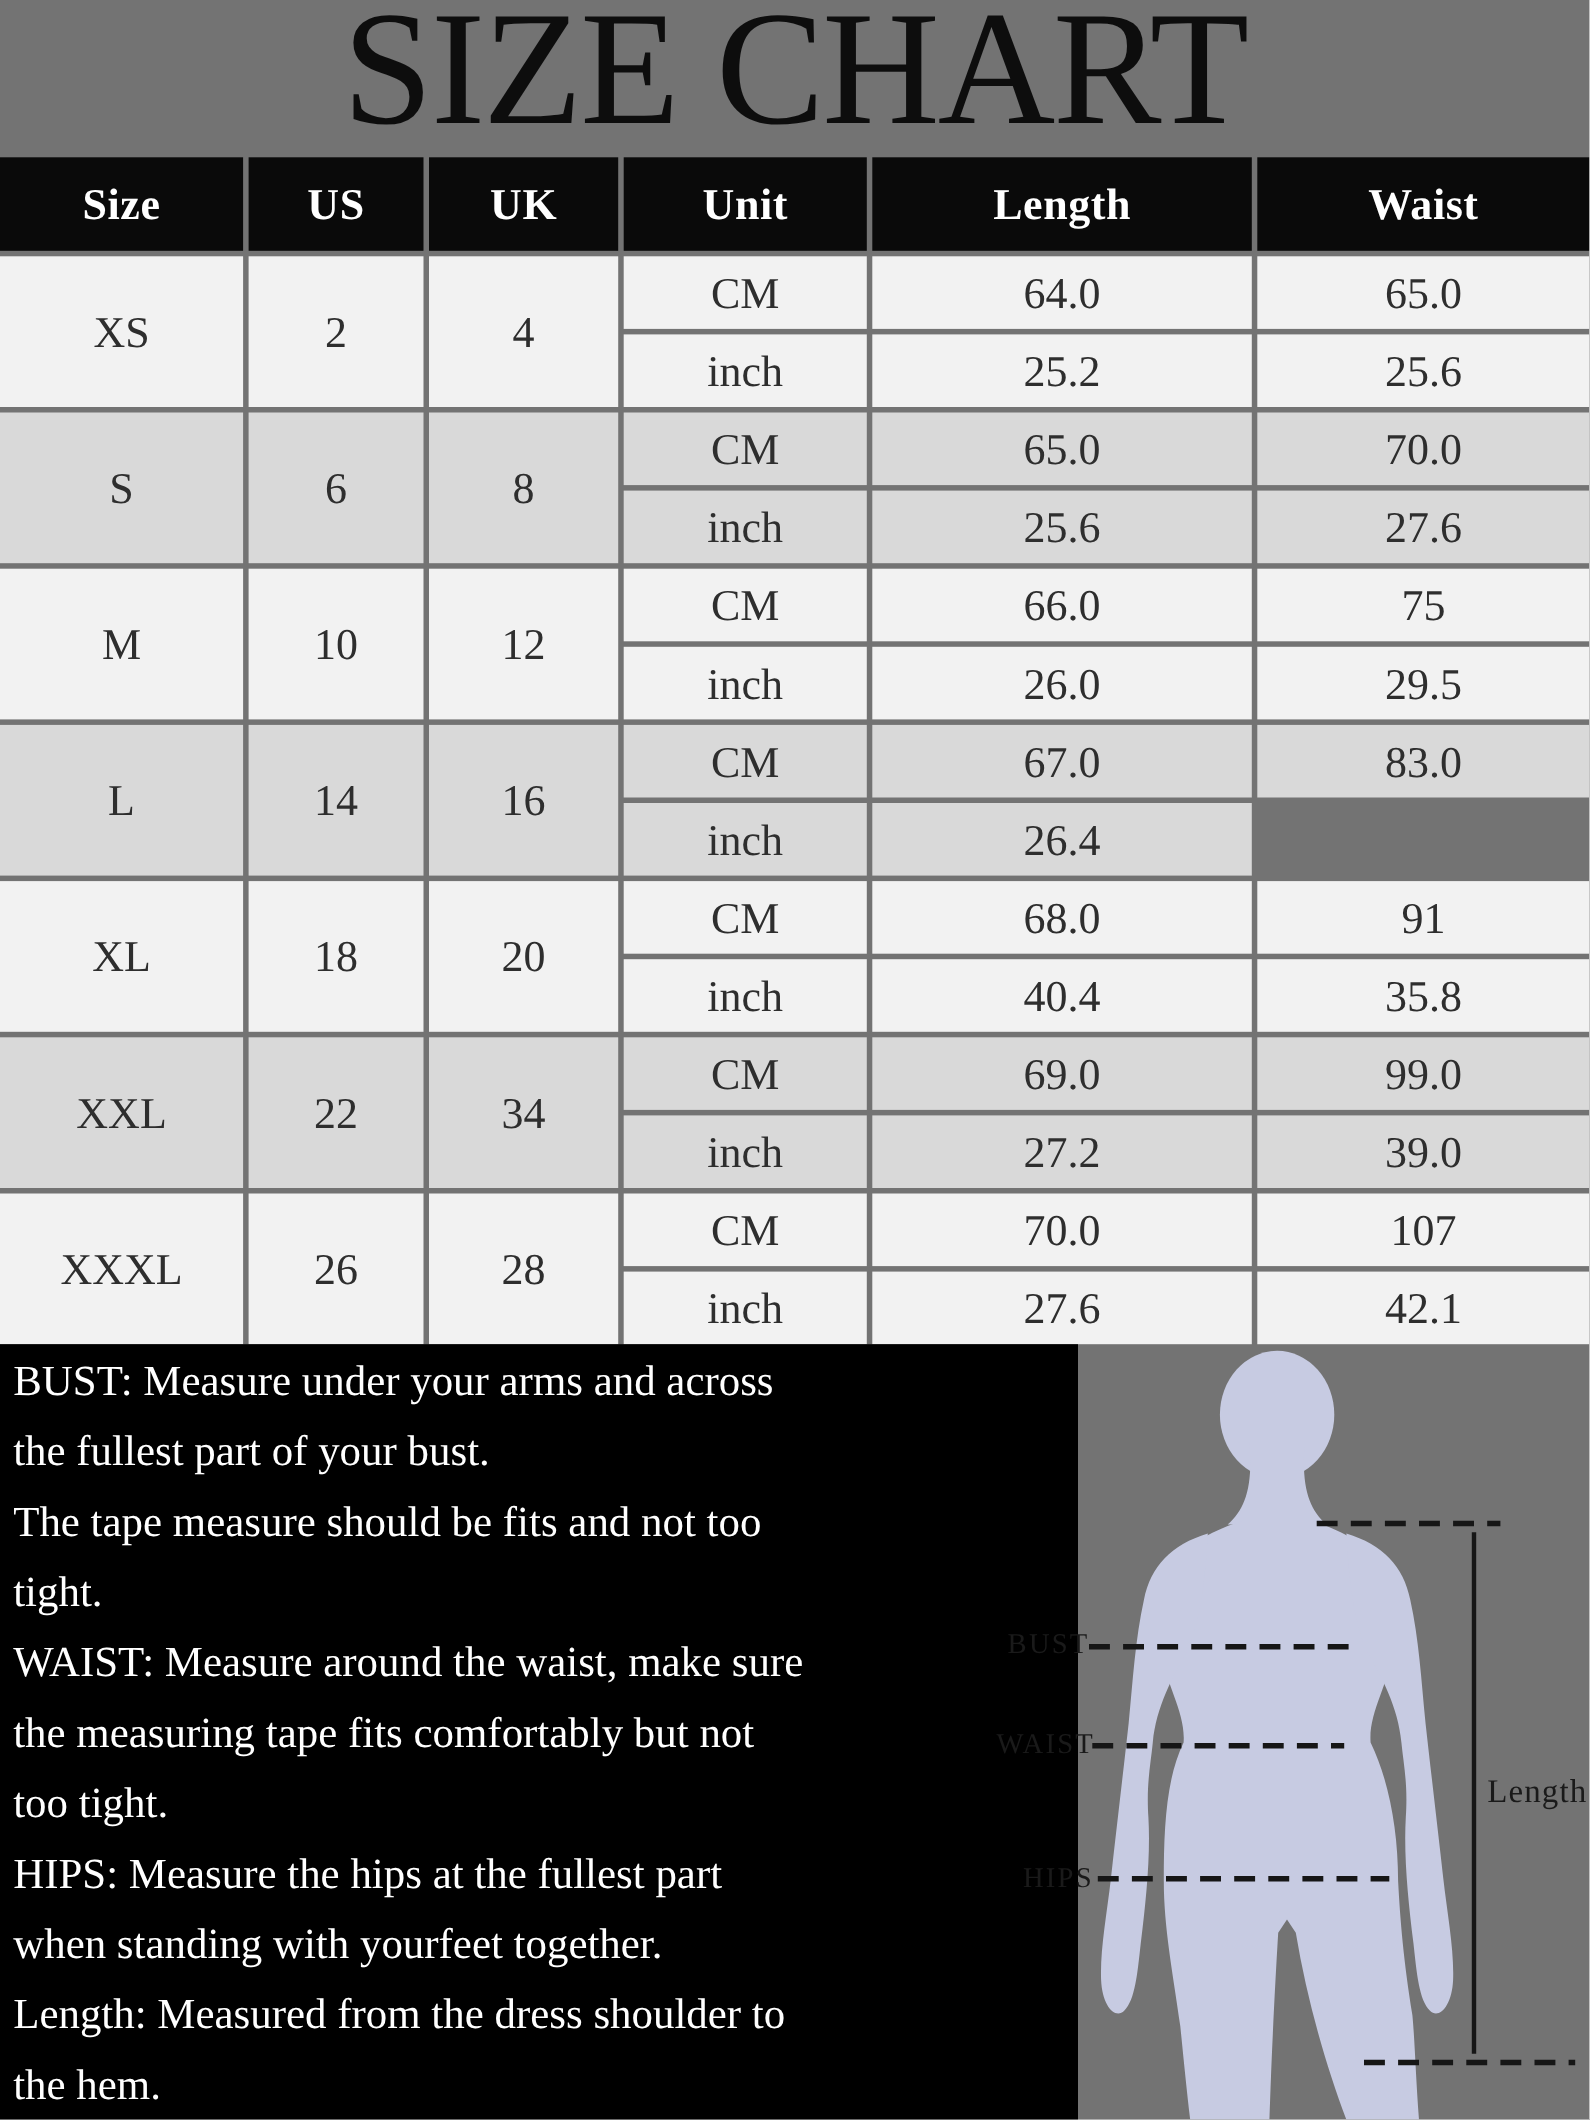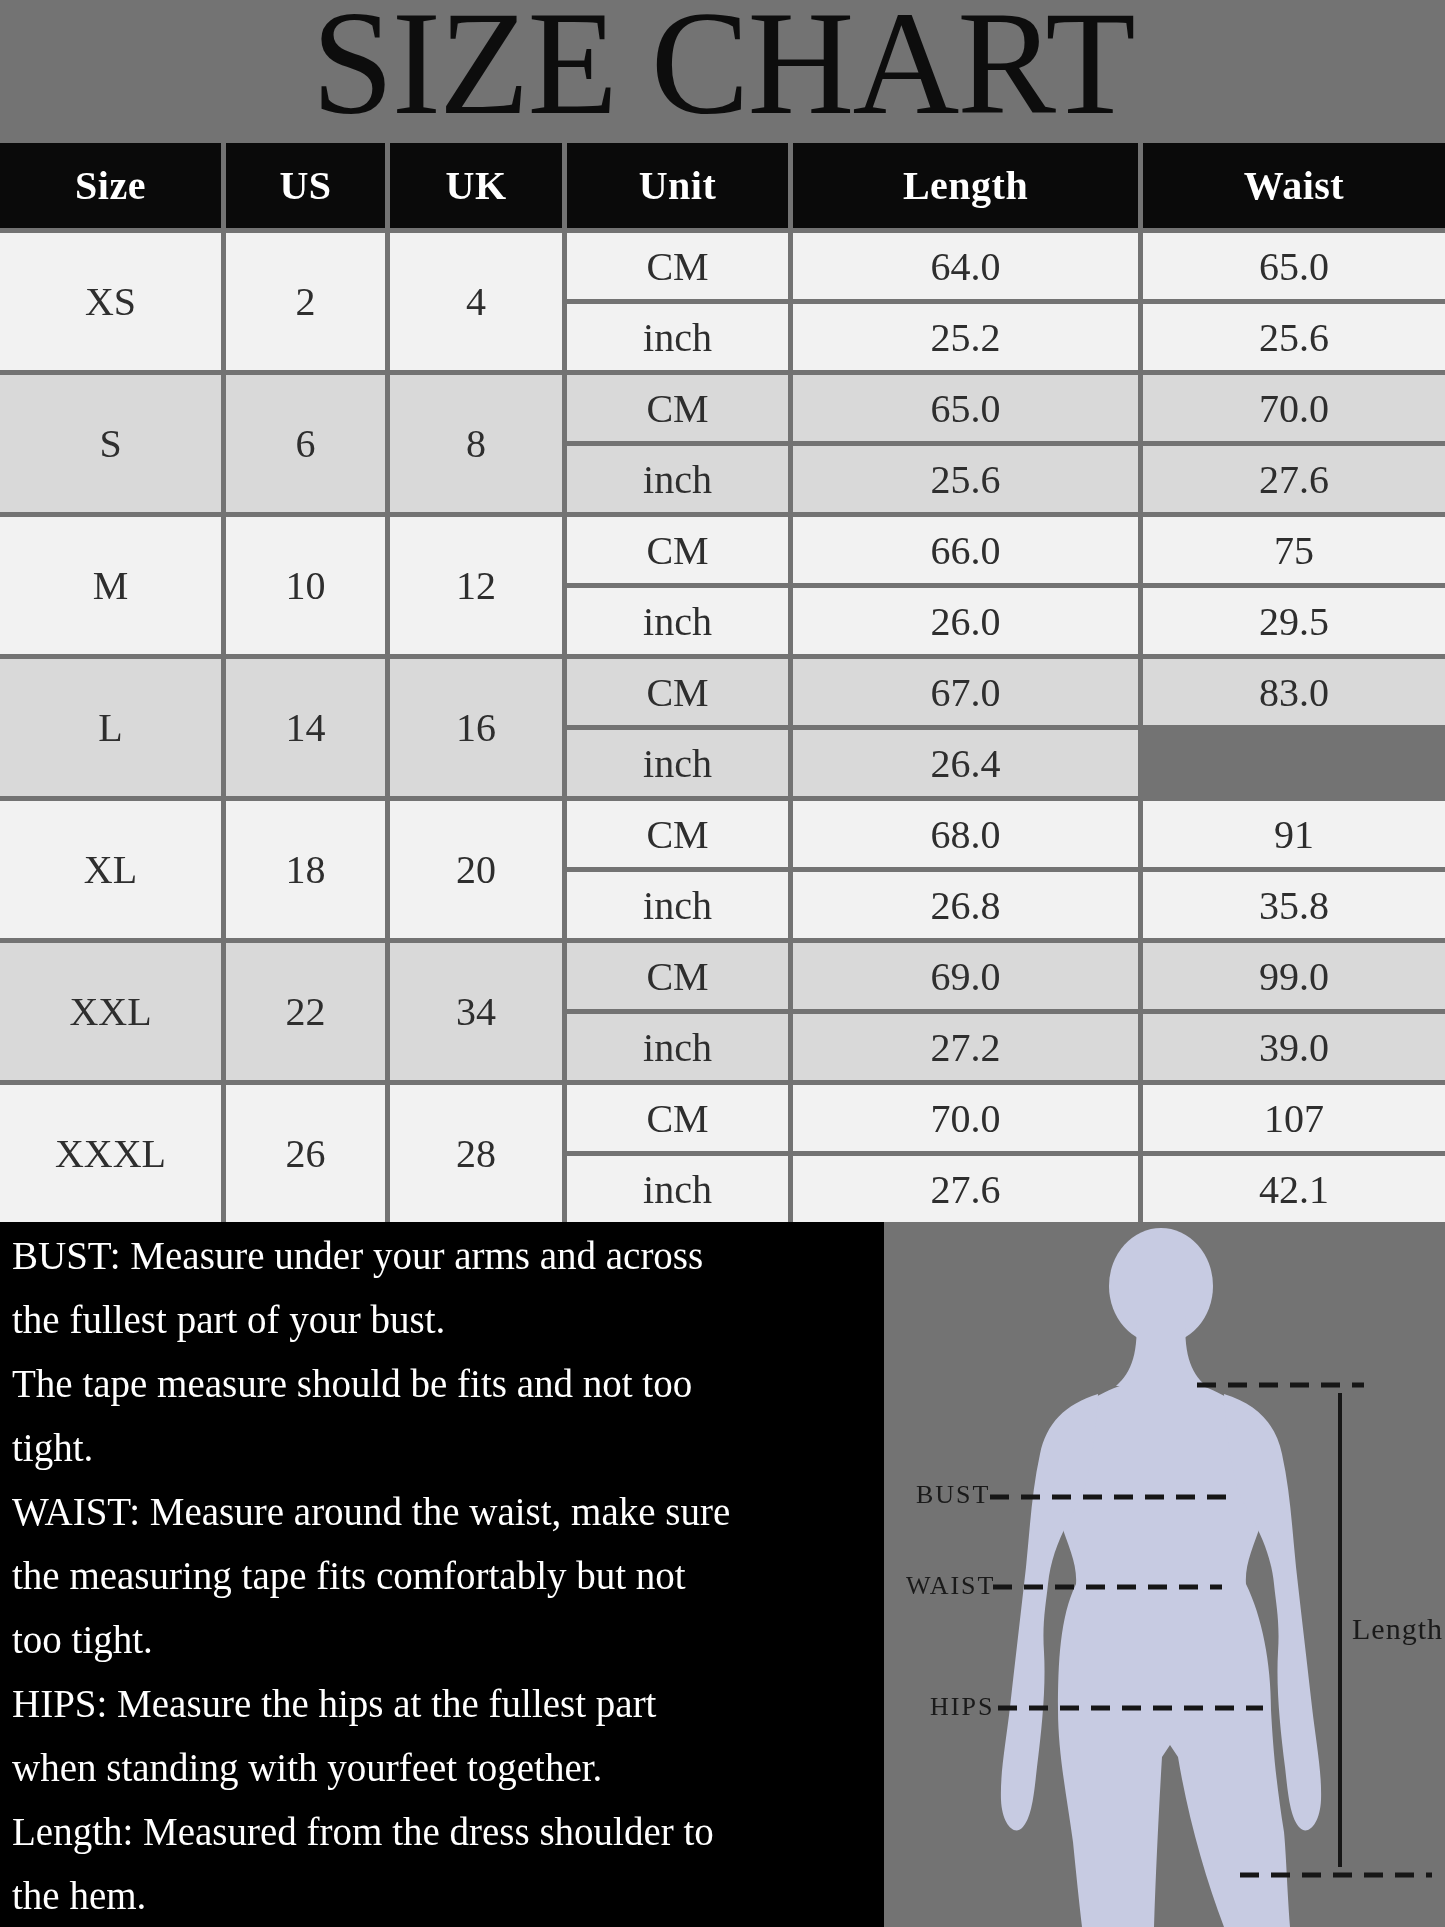--- a/index.html
+++ b/index.html
@@ -22,21 +22,21 @@
   .cell{display:flex;align-items:center;justify-content:center;
         font-size:40px;color:#2e2e2e;}
   .group.light .cell{background:#f2f2f2;}
   .group.dark  .cell{background:#d9d9d9;}
   .span2{grid-row:1 / span 2;}
   .c1{grid-column:1;} .c2{grid-column:2;} .c3{grid-column:3;}
   .c4{grid-column:4;} .c5{grid-column:5;} .c6{grid-column:6;}
   .r1{grid-row:1;} .r2{grid-row:2;}
 
   
-  .panel{position:absolute;top:1222px;left:0;width:884px;height:705px;background:#000000;}
+  .panel{position:absolute;top:1222px;left:0;width:980px;height:705px;background:#000000;}
   .panel-text{padding:2px 0 0 12px;color:#ffffff;font-size:39px;line-height:64px;
               font-weight:400;}
   .iline{white-space:nowrap;}
 
   
   .diagram{position:absolute;top:1222px;left:880px;width:565px;height:705px;}
   .diagram svg{position:absolute;top:0;left:0;}
   .dlabel{position:absolute;color:#1a1a1a;font-size:26px;letter-spacing:2px;
           white-space:nowrap;}
   .dlabel.bust {left:36px; top:258px;}
@@ -109,21 +109,21 @@
     </div>
 
     <div class="group light">
       <div class="cell span2 c1">XL</div>
       <div class="cell span2 c2">18</div>
       <div class="cell span2 c3">20</div>
       <div class="cell c4 r1">CM</div>
       <div class="cell c5 r1">68.0</div>
       <div class="cell c6 r1">91</div>
       <div class="cell c4 r2">inch</div>
-      <div class="cell c5 r2">26.8</div>
+      <div class="cell c5 r2">40.4</div>
       <div class="cell c6 r2">35.8</div>
     </div>
 
     <div class="group dark">
       <div class="cell span2 c1">XXL</div>
       <div class="cell span2 c2">22</div>
       <div class="cell span2 c3">34</div>
       <div class="cell c4 r1">CM</div>
       <div class="cell c5 r1">69.0</div>
       <div class="cell c6 r1">99.0</div>

